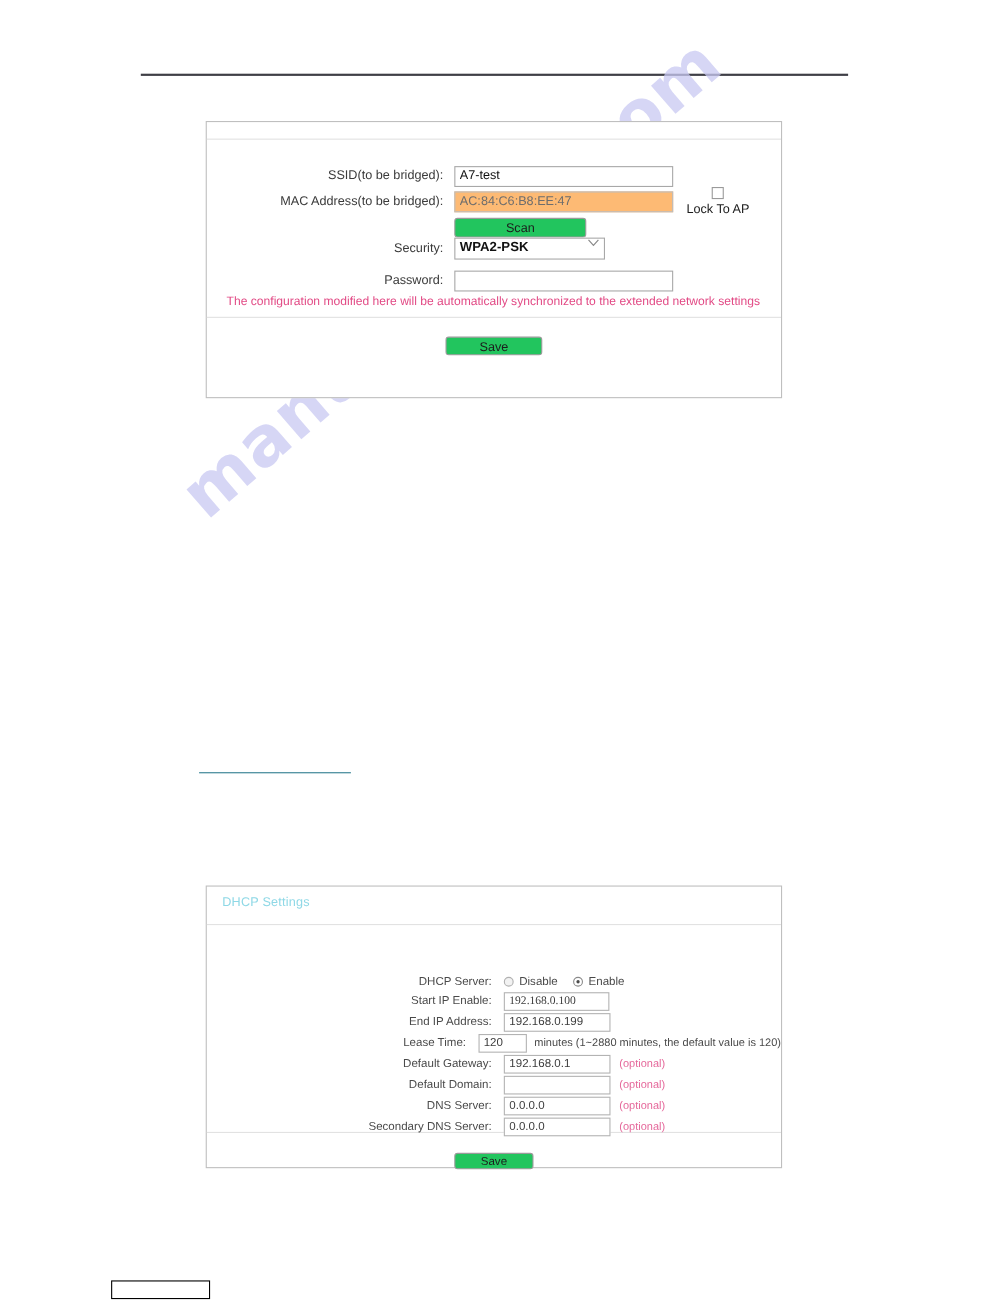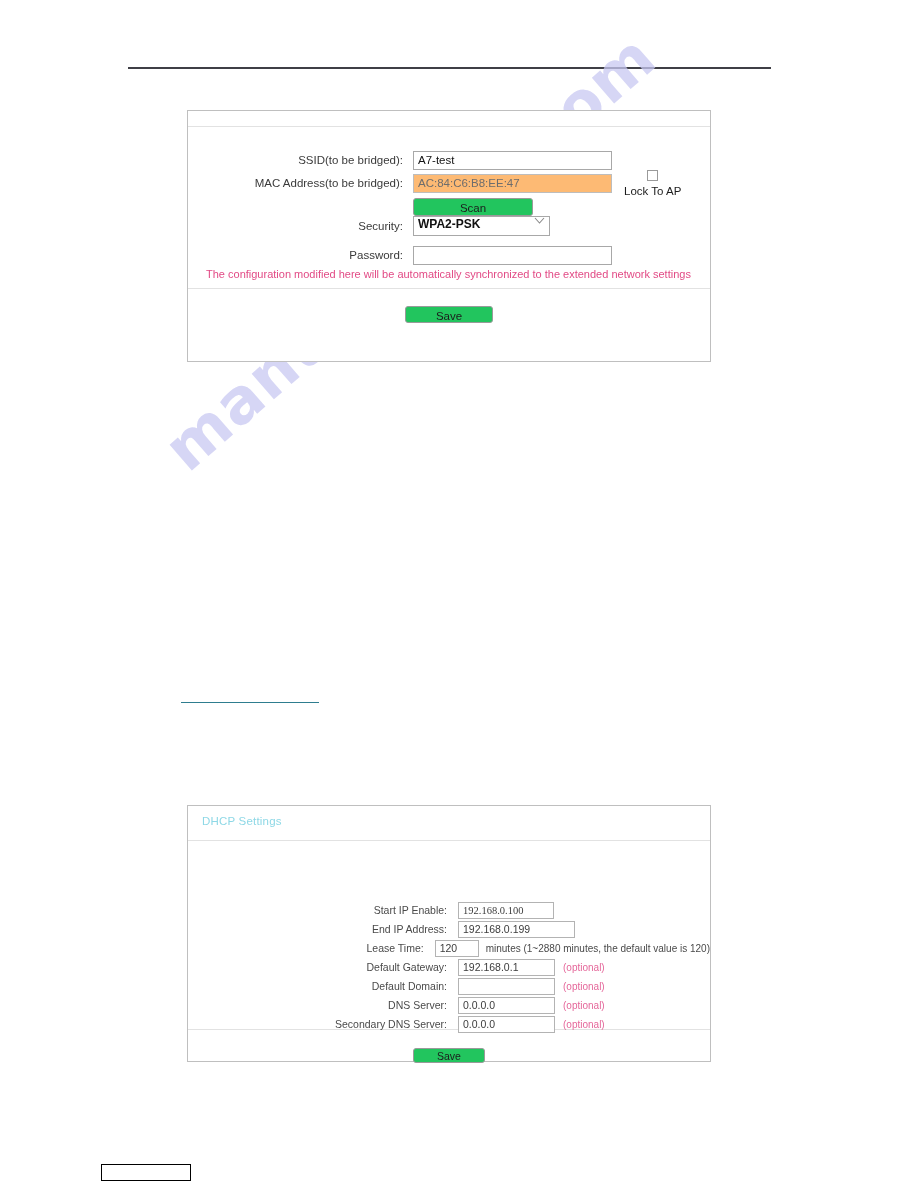--- a/index.html
+++ b/index.html
@@ -317,29 +317,38 @@
 
 <div class="mid-rule"></div>
 
 <div class="panel panel-b">
 
   <div class="panel-title">DHCP Settings</div>
   <div class="panel-divider"></div>
 
   <div class="panel-body">
 
+    <div class="row" style="top:42px; height:18px;">
+      <div class="lbl">DHCP Server:</div>
+      <div class="radio-group">
+        <span class="radio"></span>
+        <span class="radio-label">Disable</span>
+        <span class="radio on"></span>
+        <span>Enable</span>
+      </div>
+    </div>
 
     <div class="row" style="top:60px; height:18px;">
       <div class="lbl">Start IP Enable:</div>
       <input class="txt" style="width: 96px; font-family: Liberation Serif, serif;" type="text" value="192.168.0.100">
     </div>
 
     <div class="row" style="top:79px; height:18px;">
       <div class="lbl">End IP Address:</div>
-      <input class="txt" style="width: 117px;" type="text" value="192.168.0.199">
+      <input class="txt" style="width: 97px;" type="text" value="192.168.0.199">
     </div>
 
     <div class="row" style="top:98px; height:18px;">
       <div class="lbl">Lease Time:</div>
       <input class="txt" style="width: 44px;" type="text" value="120">
       <span class="hint">minutes (1~2880 minutes, the default value is 120)</span>
     </div>
 
     <div class="row" style="top:117px; height:18px;">
       <div class="lbl">Default Gateway:</div>

